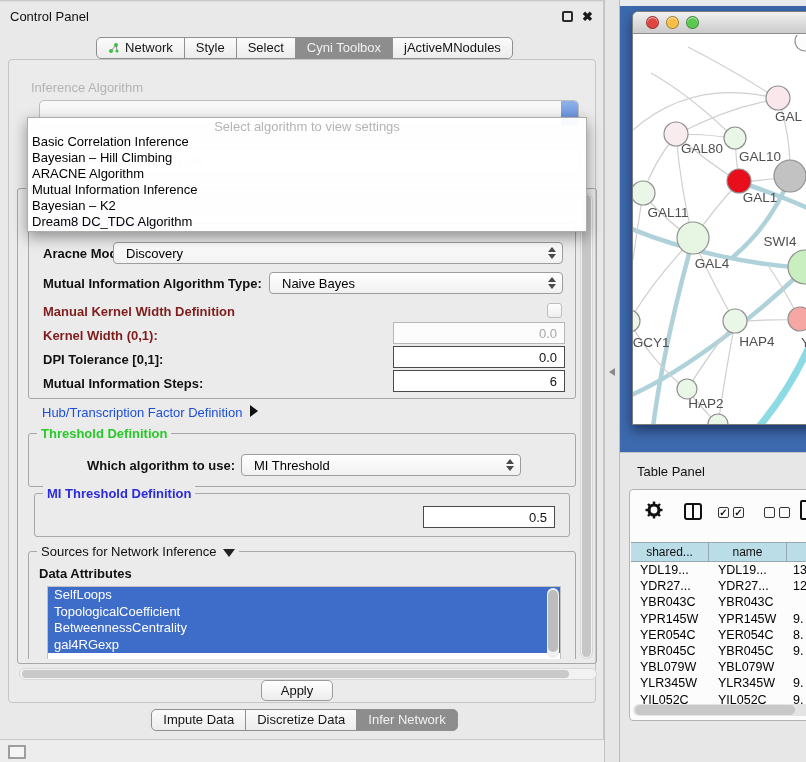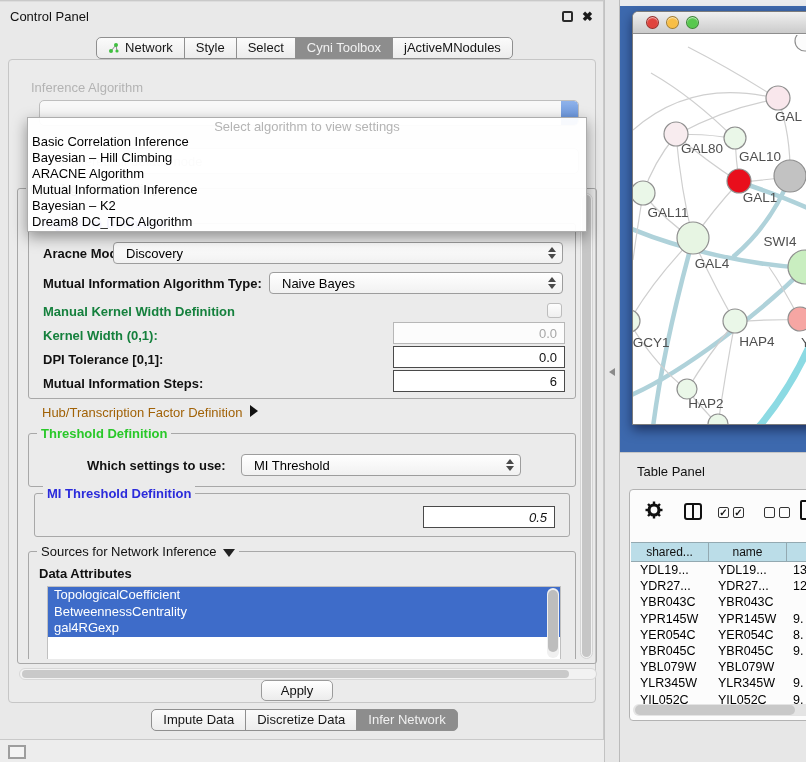--- a/index.html
+++ b/index.html
@@ -46,42 +46,42 @@
   .popup-item { height:16px; line-height:16px; padding-left:4px; color:#000; }
   .popup-item.selected { font-weight:normal; }
 
   
   .group { position:absolute; border:1px solid #A8A8A8; border-radius:3px; }
   .legend { position:absolute; top:-8px; left:8px; background:#EBEBEB; padding:0 4px;
     font-size:13px; white-space:nowrap; }
   .legend.blue { color:#2B2BDB; font-weight:bold; }
   .legend.green { color:#29C829; font-weight:bold; }
   .blabel { position:absolute; font-size:13px; font-weight:bold; color:#111; white-space:nowrap; }
-  .blabel.dis { color:#15803d; }
+  .blabel.dis { color:#7f1d1d; }
 
   .settings-group { position:absolute; left:8px; top:128px; width:580px; height:476px;
     border:1px solid #A8A8A8; border-radius:3px; }
   .settings-scroll { position:absolute; left:6px; top:10px; width:556px; height:460px; overflow:hidden; }
 
   .combo { position:absolute; height:22px; background:linear-gradient(#FFFFFF,#F1F1F1);
     border:1px solid #9D9D9D; border-radius:4px; display:flex; align-items:center;
     padding:0 6px 0 12px; font-size:13px; color:#000; }
   .stepper { margin-left:auto; display:flex; flex-direction:column; gap:2px; align-items:center; }
   .stepper i { display:block; width:0; height:0; border-left:4px solid transparent; border-right:4px solid transparent; }
   .stepper .up { border-bottom:5px solid #4A4A4A; }
   .stepper .dn { border-top:5px solid #4A4A4A; }
 
   .field { position:absolute; height:22px; background:#FFF; border:1px solid #4A4A4A;
     font-size:13px; display:flex; align-items:center; justify-content:flex-end; padding-right:7px; }
   .field.dis { border:1px solid #B7B7B7; color:#A7A7A7; background:#FCFCFC; }
 
   .checkbox { position:absolute; width:15px; height:15px; border:1px solid #BDBDBD; border-radius:3px;
     background:linear-gradient(#FDFDFD,#EFEFEF); }
 
-  .hub-row { position:absolute; font-size:13px; color:#a16207; display:flex; align-items:flex-start; gap:8px; }
+  .hub-row { position:absolute; font-size:13px; color:#1d4ed8; display:flex; align-items:flex-start; gap:8px; }
   .tri-right { width:0; height:0; border-top:6px solid transparent; border-bottom:6px solid transparent;
     border-left:8px solid #111; display:inline-block; }
   .tri-down { width:0; height:0; border-left:6px solid transparent; border-right:6px solid transparent;
     border-top:8px solid #222; display:inline-block; margin-left:6px; vertical-align:middle; }
 
   .attr-list { position:absolute; left:18px; top:34px; width:514px; height:84px; background:#FFF;
     border:1px solid #C0C0C0; overflow:hidden; }
   .attr-item { height:16.5px; line-height:16.5px; font-size:13px; padding-left:6px; }
   .attr-item.sel { background:#3E6CC9; color:#FFF; }
   .attr-vscroll { position:absolute; right:1px; top:1px; width:12px; height:70px; background:#F0F0F0; border-radius:6px; }
@@ -252,42 +252,43 @@
             </div>
           </div>
 
           <div class="hub-row" style="left:18px; top:206px;">
             <span>Hub/Transcription Factor Definition</span>
             <span class="tri-right"></span>
           </div>
 
           <div class="group" style="left:4px; top:234px; width:548px; height:54px;">
             <span class="legend green">Threshold Definition</span>
-            <span class="blabel" style="left:58px; top:24px;">Which settings to use:</span>
+            <span class="blabel" style="left:58px; top:24px;">Which algorithm to use:</span>
             <div class="combo" style="left:212px; top:20px; width:280px;">
               <span>MI Threshold</span>
               <span class="stepper">
                   <i class="up"></i>
                   <i class="dn"></i>
                 </span>
             </div>
           </div>
 
           <div class="group" style="left:10px; top:294px; width:536px; height:44px;">
             <span class="legend blue">MI Threshold Definition</span>
-            <div class="field" style="left:388px; top:12px; width:132px;font-style:italic;">
+            <div class="field" style="left:388px; top:12px; width:132px;">
               <span>0.5</span>
             </div>
           </div>
 
           <div class="group" style="left:4px; top:352px; width:548px; height:120px;">
             <span class="legend"><span>Sources for Network Inference</span><span class="tri-down"></span></span>
             <span class="blabel" style="left:10px; top:14px;">Data Attributes</span>
             <div class="attr-list" id="attr-list">
 
+            <div class="attr-item sel">SelfLoops</div>
                 <div class="attr-item sel">TopologicalCoefficient</div>
                 <div class="attr-item sel">BetweennessCentrality</div>
                 <div class="attr-item sel">gal4RGexp</div>
                 <div class="attr-vscroll">
                   <div class="thumb"></div>
                 </div>
               </div>
           </div>
 
         </div>

